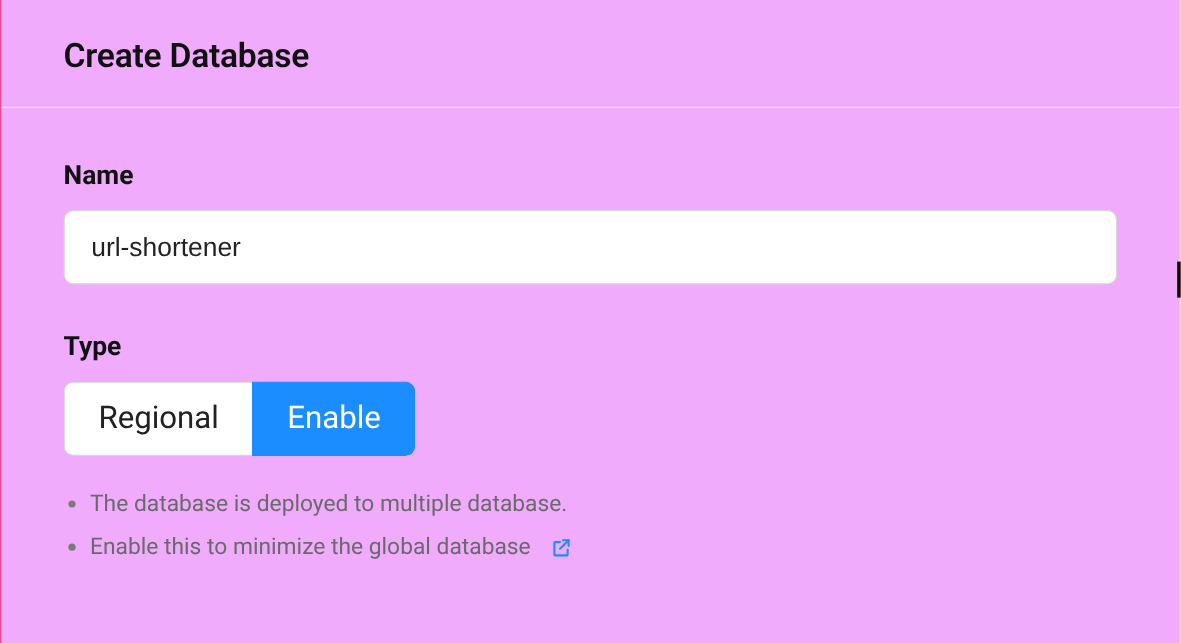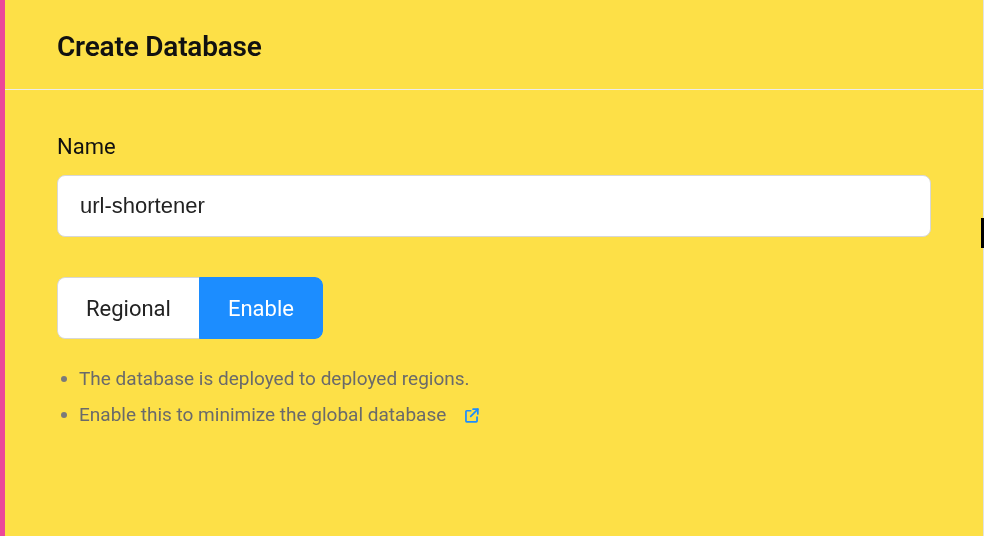--- a/index.html
+++ b/index.html
@@ -9,44 +9,44 @@
     }
     body {
       font-family: -apple-system, BlinkMacSystemFont, "Segoe UI", Roboto, Helvetica, Arial, sans-serif;
       background: #ffffff;
       width: 984px;
       height: 536px;
       overflow: hidden;
       position: relative;
     }
     .panel {
-      border-left: 5px solid #ec4899;
+      border-left: 1px solid #ec4899;
       border-right: 1px solid #e2e2e2;
       height: 100%;
-      background: #fde047;
+      background: #f0abfc;
     }
     .header {
       padding: 30px 52px 26px 52px;
       border-bottom: 1px solid #ececec;
     }
     .header-title {
       font-size: 28px;
       font-weight: 600;
       color: #111;
       letter-spacing: -0.2px;
     }
     .body {
       padding: 44px 52px 0 52px;
     }
     .field {
       margin-bottom: 40px;
     }
     .label {
       font-size: 22px;
-      font-weight: 400;
+      font-weight: 700;
       color: #111;
       margin-bottom: 16px;
       display: block;
     }
     .text-input {
       width: 100%;
       height: 62px;
       border: 1px solid #d7d7d7;
       border-radius: 8px;
       padding: 12px 22px;
@@ -58,21 +58,21 @@
     .segmented {
       display: inline-flex;
       border-radius: 8px;
       overflow: hidden;
       height: 62px;
     }
     .seg-btn {
       display: flex;
       align-items: center;
       justify-content: center;
-      font-size: 22px;
+      font-size: 26px;
       cursor: pointer;
       user-select: none;
       border: 1px solid #d7d7d7;
       background: #fff;
       color: #222;
       padding: 0 28px;
       border-right: none;
     }
     .seg-btn:first-child {
       border-top-left-radius: 8px;
@@ -145,30 +145,31 @@
   </div>
 
   <div class="body">
 
     <div class="field">
       <label class="label">Name</label>
       <input type="text" class="text-input" value="url-shortener" style="">
     </div>
 
     <div class="field">
+      <label class="label">Type</label>
 
       <div class="segmented">
         <div class="seg-btn">Regional</div>
         <div class="seg-btn selected">Enable</div>
       </div>
 
       <ul class="hints">
         <li>
           <span class="bullet"></span>
-          <span>The database is deployed to deployed regions.</span>
+          <span>The database is deployed to multiple database.</span>
         </li>
         <li>
           <span class="bullet"></span>
           <span>Enable this to minimize the global database</span>
           <a class="ext-link-icon" href="#">
             <svg viewBox="0 0 24 24">
               <path d="M14 4h6v6"></path>
               <path d="M20 4l-9 9"></path>
               <path d="M19 14v5a1 1 0 0 1-1 1H6a1 1 0 0 1-1-1V7a1 1 0 0 1 1-1h5"></path>
             </svg>

